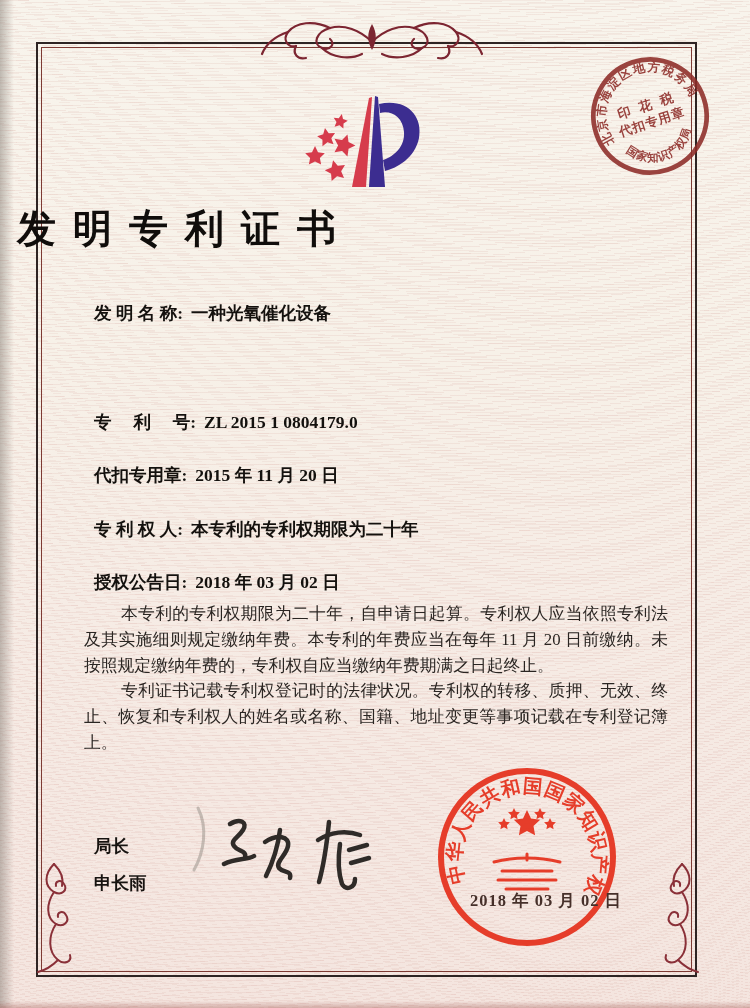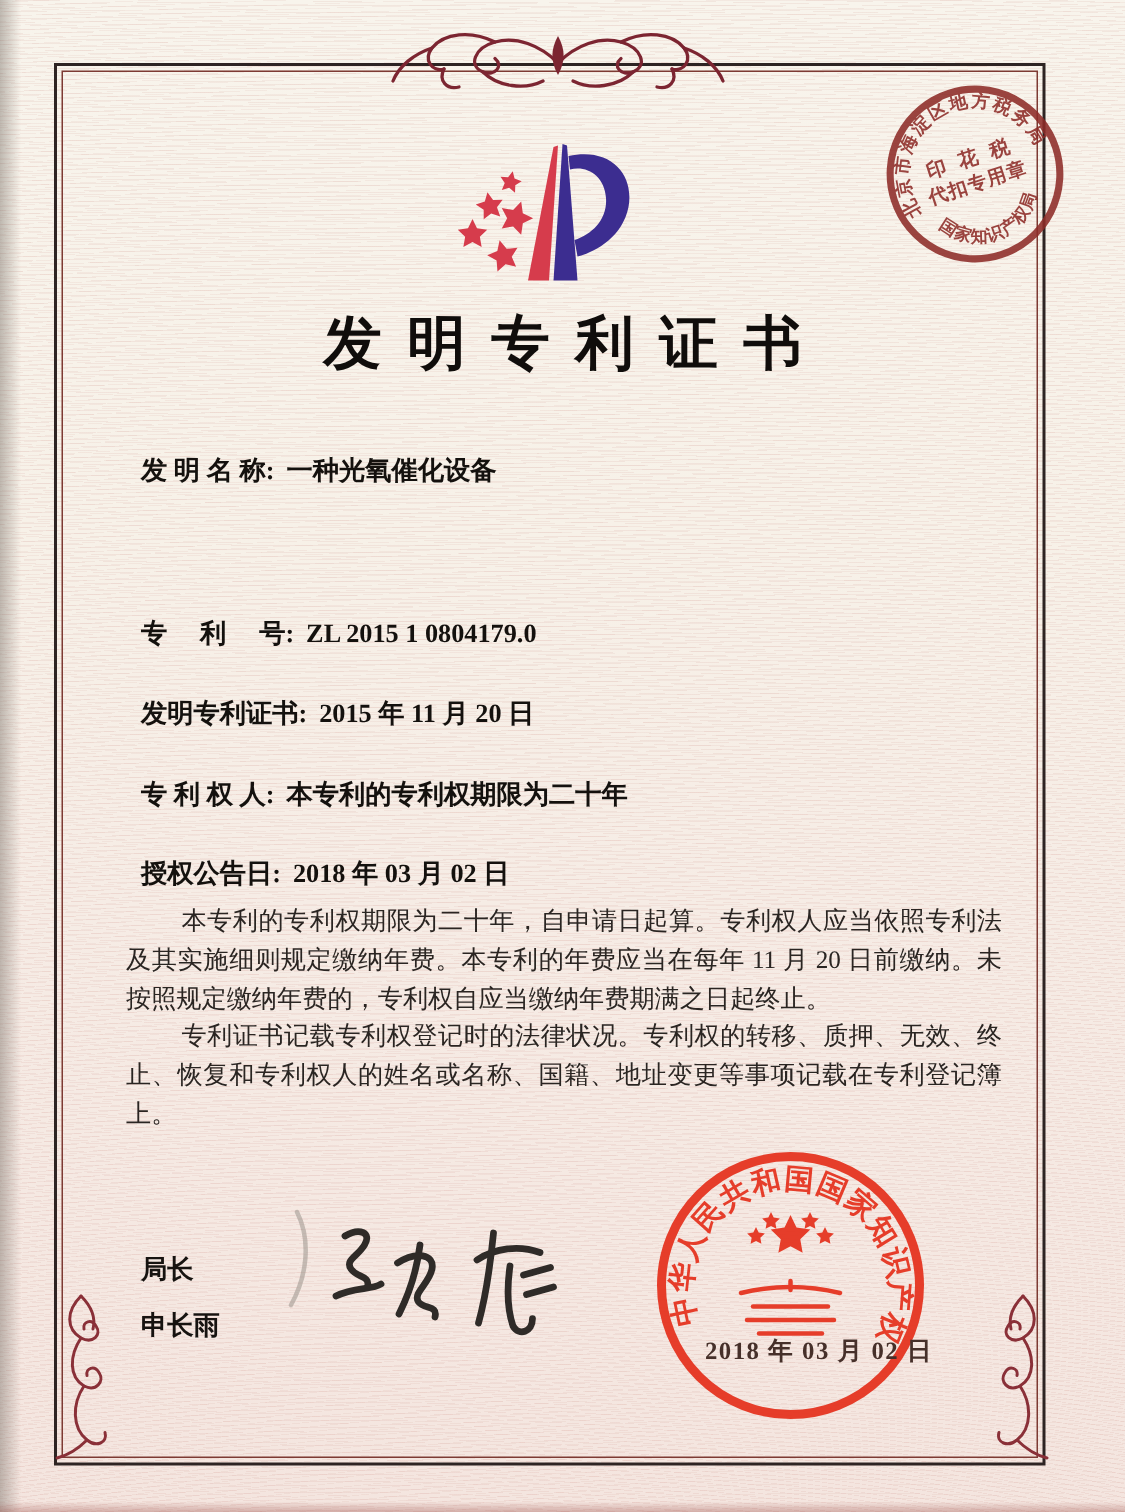--- a/index.html
+++ b/index.html
@@ -15,21 +15,21 @@
   .scan-edge-left{position:absolute;left:0;top:0;bottom:0;width:14px;
     background:linear-gradient(90deg,rgba(120,112,104,.45),rgba(120,112,104,0));}
   .scan-edge-bottom{position:absolute;left:0;right:0;bottom:0;height:7px;
     background:linear-gradient(0deg,rgba(150,70,65,.35),rgba(150,70,65,0));}
   .frame-outer{position:absolute;left:36px;top:42px;right:53px;bottom:31px;
     border:2px solid #2e2423;}
   .frame-inner{position:absolute;inset:3px;border:1px solid #7d3a33;}
   .cert-number{position:absolute;left:94px;top:94px;font-size:18px;letter-spacing:3px;
     font-weight:600;color:#171310;}
   .logo{position:absolute;left:295px;top:84px;}
-  .doc-title{position:absolute;left:0;right:0;top:202px;text-align:center;
+  .doc-title{position:absolute;left:0;right:0;top:202px;
     font-size:39px;font-weight:700;letter-spacing:17px;text-indent:17px;color:#100d0b;}
   .field-row{position:absolute;left:94px;font-size:17.5px;font-weight:600;
     white-space:nowrap;color:#14110e;}
   .field-row .value{margin-left:8px;}
   .row0{top:301px}.row1{top:356px}.row2{top:410px}.row3{top:463px}.row4{top:517px}.row5{top:570px}
   .paragraphs{position:absolute;left:84px;width:584px;top:601px;
     font-size:16.8px;line-height:25.8px;text-align:justify;color:#2a2522;font-weight:500;}
   .paragraphs p{margin:0;text-indent:2.2em;}
   .signer{position:absolute;left:94px;top:834px;font-size:17.5px;font-weight:600;color:#171310;}
   .signer div{margin-bottom:13px;}
@@ -109,21 +109,21 @@
     <g fill="#3c2d90">
       <polygon points="80,12 83,13 90,103 74,103"></polygon>
       <path d="M84 20 C112 14 128 32 124 54 C120 74 102 84 90 87 L88 76 C100 72 110 62 109 48 C108 33 96 26 85 29 Z"></path>
     </g>
   </svg>
 
   <div class="doc-title">发明专利证书</div>
 
   <div class="field-row row0"><span class="label">发 明 名 称:</span><span class="value">一种光氧催化设备</span></div>
   <div class="field-row row2"><span class="label">专　 利　 号:</span><span class="value">ZL 2015 1 0804179.0</span></div>
-  <div class="field-row row3"><span class="label">发明专利证书:</span><span class="value">2015 年 11 月 20 日</span></div>
+  <div class="field-row row3"><span class="label">代扣专用章:</span><span class="value">2015 年 11 月 20 日</span></div>
   <div class="field-row row4"><span class="label">专 利 权 人:</span><span class="value">本专利的专利权期限为二十年</span></div>
   <div class="field-row row5"><span class="label">授权公告日:</span><span class="value">2018 年 03 月 02 日</span></div>
 
   <div class="paragraphs">
     <p>本专利的专利权期限为二十年，自申请日起算。专利权人应当依照专利法及其实施细则规定缴纳年费。本专利的年费应当在每年 11 月 20 日前缴纳。未按照规定缴纳年费的，专利权自应当缴纳年费期满之日起终止。</p>
     <p>专利证书记载专利权登记时的法律状况。专利权的转移、质押、无效、终止、恢复和专利权人的姓名或名称、国籍、地址变更等事项记载在专利登记簿上。</p>
   </div>
 
   <div class="signer">
     <div>局长</div>

